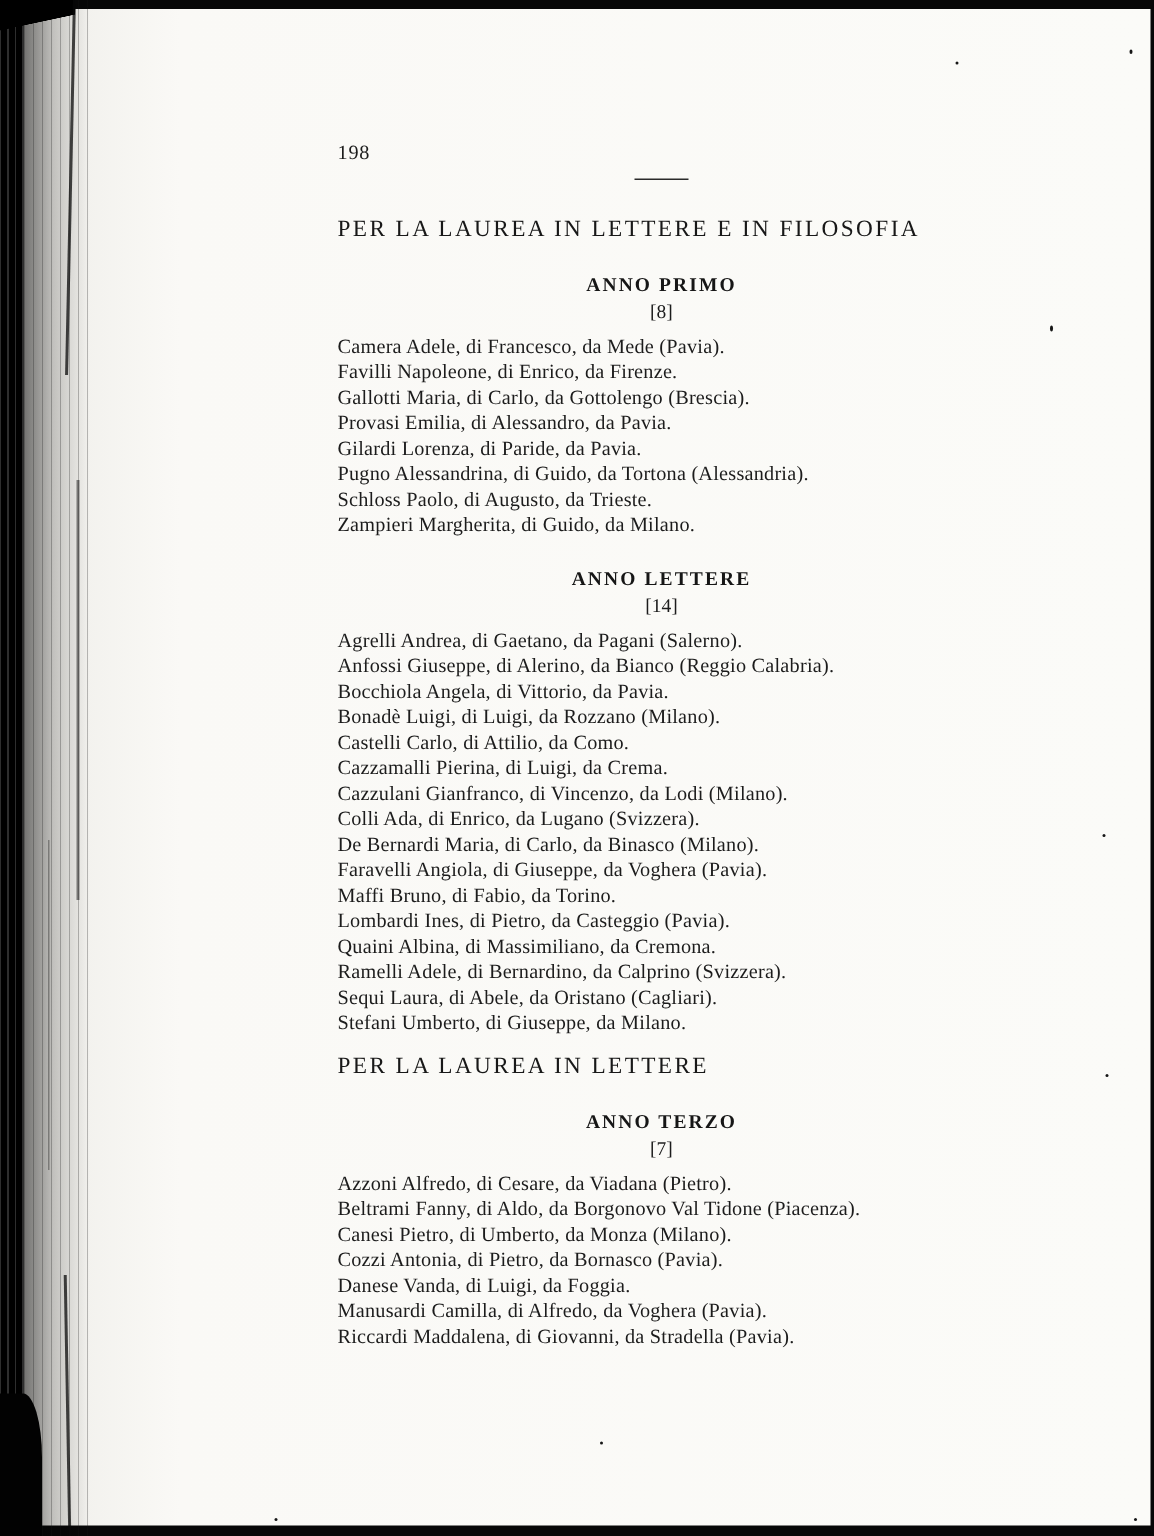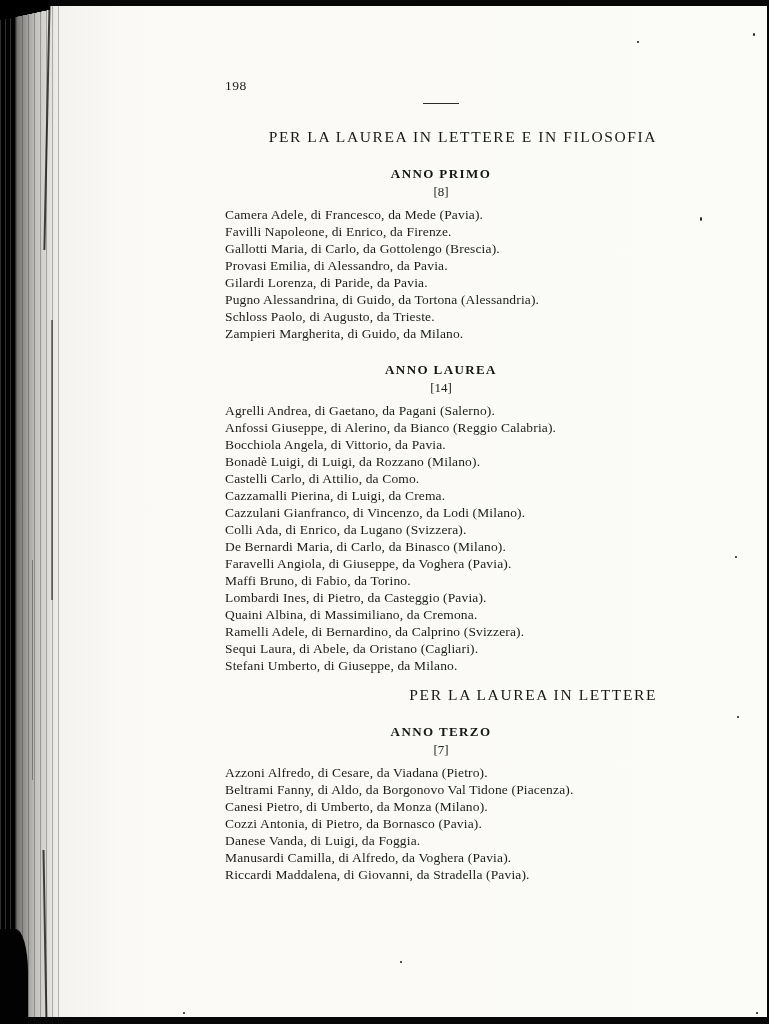--- a/index.html
+++ b/index.html
@@ -31,30 +31,30 @@
     background:linear-gradient(168deg,#000 55%,transparent 56%);}
   .bottom-blob{position:absolute;left:0;bottom:0;width:28px;height:95px;background:#020202;
     border-radius:0 45% 0 0;}
   .fold{position:absolute;background:rgba(8,8,8,.75);width:2px;}
   .fold1{left:46px;top:0;height:250px;transform:rotate(1.2deg);}
   .fold2{left:51px;top:320px;height:280px;opacity:.65;width:1.5px;}
   .fold3{left:44px;top:850px;height:174px;transform:rotate(-1deg);}
   .fold4{left:32px;top:560px;height:220px;opacity:.45;width:1px;}
   .speck{position:absolute;background:#161616;border-radius:50%;z-index:6;}
   
-  .content{position:absolute;left:215px;top:0;width:432px;}
+  .content{position:absolute;left:215px;top:16px;width:432px;}
   .page-number{margin-top:72px;font-size:13.5px;letter-spacing:.5px;}
   .doc-title{
     margin:16px 0 0 0;text-align:center;
     font-family:"Liberation Sans","DejaVu Sans",sans-serif;
     font-weight:bold;font-size:17.5px;letter-spacing:.6px;color:#141414;
   }
   .title-rule{width:36px;margin:9px auto 0 auto;border:0;border-top:1.6px solid #2a2a2a;}
   .section-heading{
-    margin:24px 0 0 0;text-align:right;font-weight:normal;
+    margin:24px 0 0 0;text-align:left;font-weight:normal;
     font-size:15.5px;letter-spacing:1.6px;color:#181818;
   }
   .group-title{
     margin:20px 0 0 0;text-align:center;font-weight:bold;
     font-size:13px;letter-spacing:1.4px;color:#161616;
   }
   .group-count{margin-top:2px;text-align:center;font-size:13px;}
   .entries{margin-top:6px;font-size:13.5px;line-height:17px;letter-spacing:.15px;}
   .entries .entry{white-space:nowrap;}
   .sec2-heading{margin-top:12px;}
@@ -82,21 +82,21 @@
             <div class="entry">Gallotti Maria, di Carlo, da Gottolengo (Brescia).</div>
             <div class="entry">Provasi Emilia, di Alessandro, da Pavia.</div>
             <div class="entry">Gilardi Lorenza, di Paride, da Pavia.</div>
             <div class="entry">Pugno Alessandrina, di Guido, da Tortona (Alessandria).</div>
             <div class="entry">Schloss Paolo, di Augusto, da Trieste.</div>
             <div class="entry">Zampieri Margherita, di Guido, da Milano.</div>
           </div>
       </div>
 
       <div>
-        <h3 class="group-title">ANNO LAUREA</h3>
+        <h3 class="group-title">ANNO LETTERE</h3>
         <div class="group-count">[14]</div>
         <div class="entries">
             <div class="entry">Agrelli Andrea, di Gaetano, da Pagani (Salerno).</div>
             <div class="entry">Anfossi Giuseppe, di Alerino, da Bianco (Reggio Calabria).</div>
             <div class="entry">Bocchiola Angela, di Vittorio, da Pavia.</div>
             <div class="entry">Bonadè Luigi, di Luigi, da Rozzano (Milano).</div>
             <div class="entry">Castelli Carlo, di Attilio, da Como.</div>
             <div class="entry">Cazzamalli Pierina, di Luigi, da Crema.</div>
             <div class="entry">Cazzulani Gianfranco, di Vincenzo, da Lodi (Milano).</div>
             <div class="entry">Colli Ada, di Enrico, da Lugano (Svizzera).</div>

